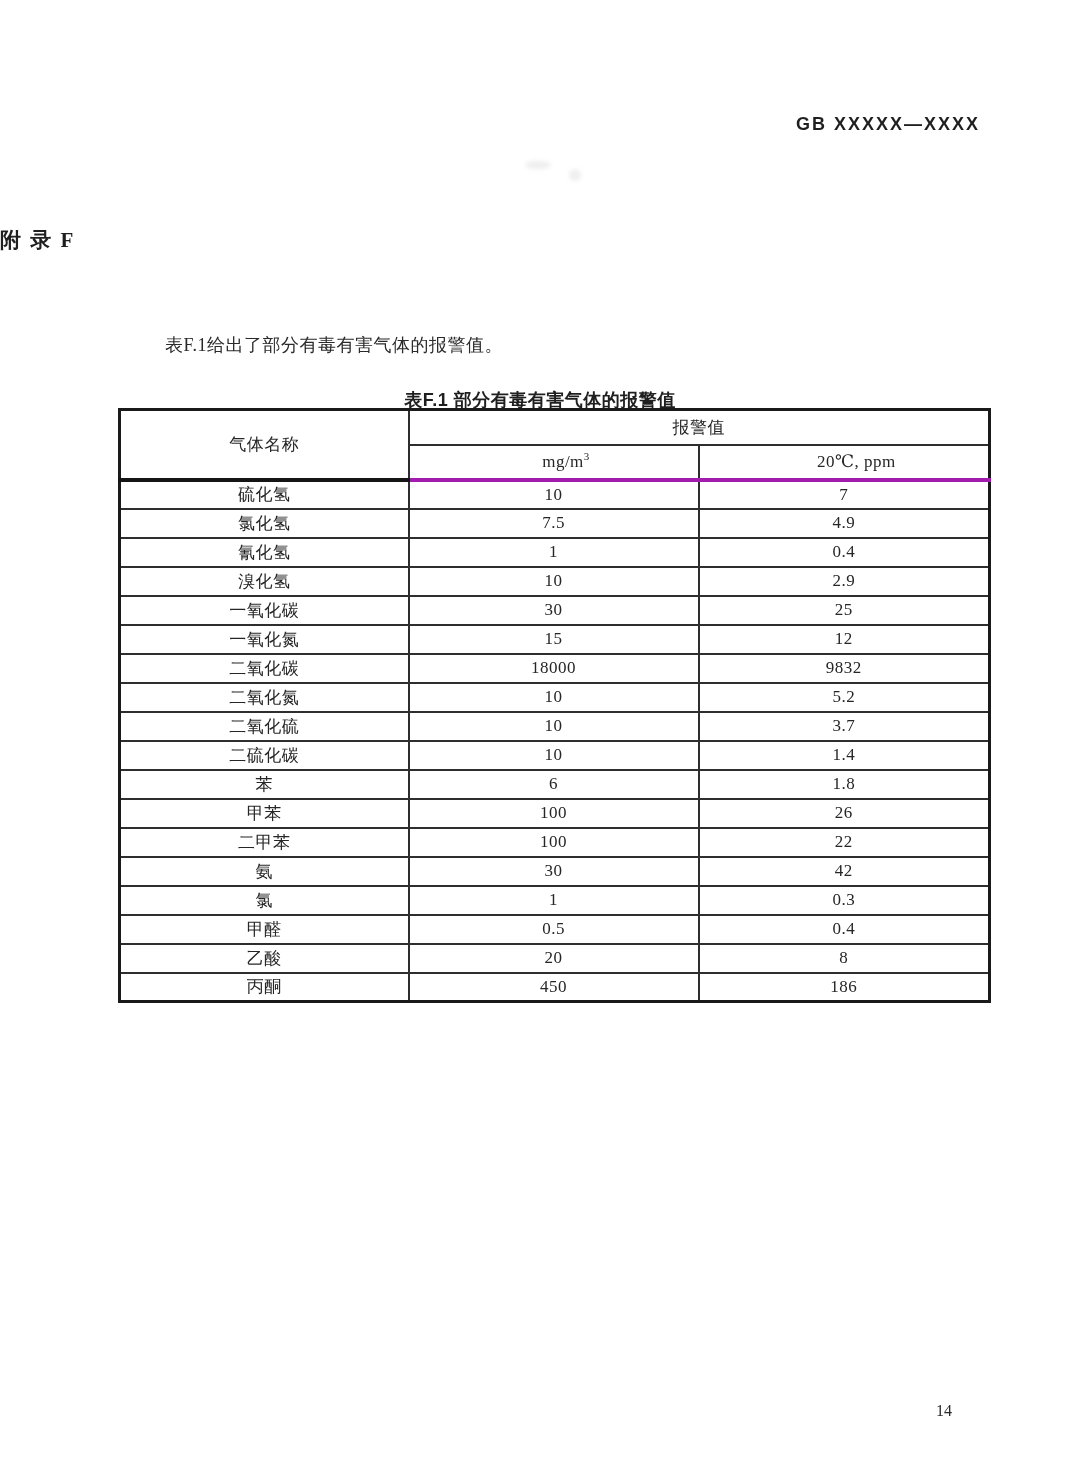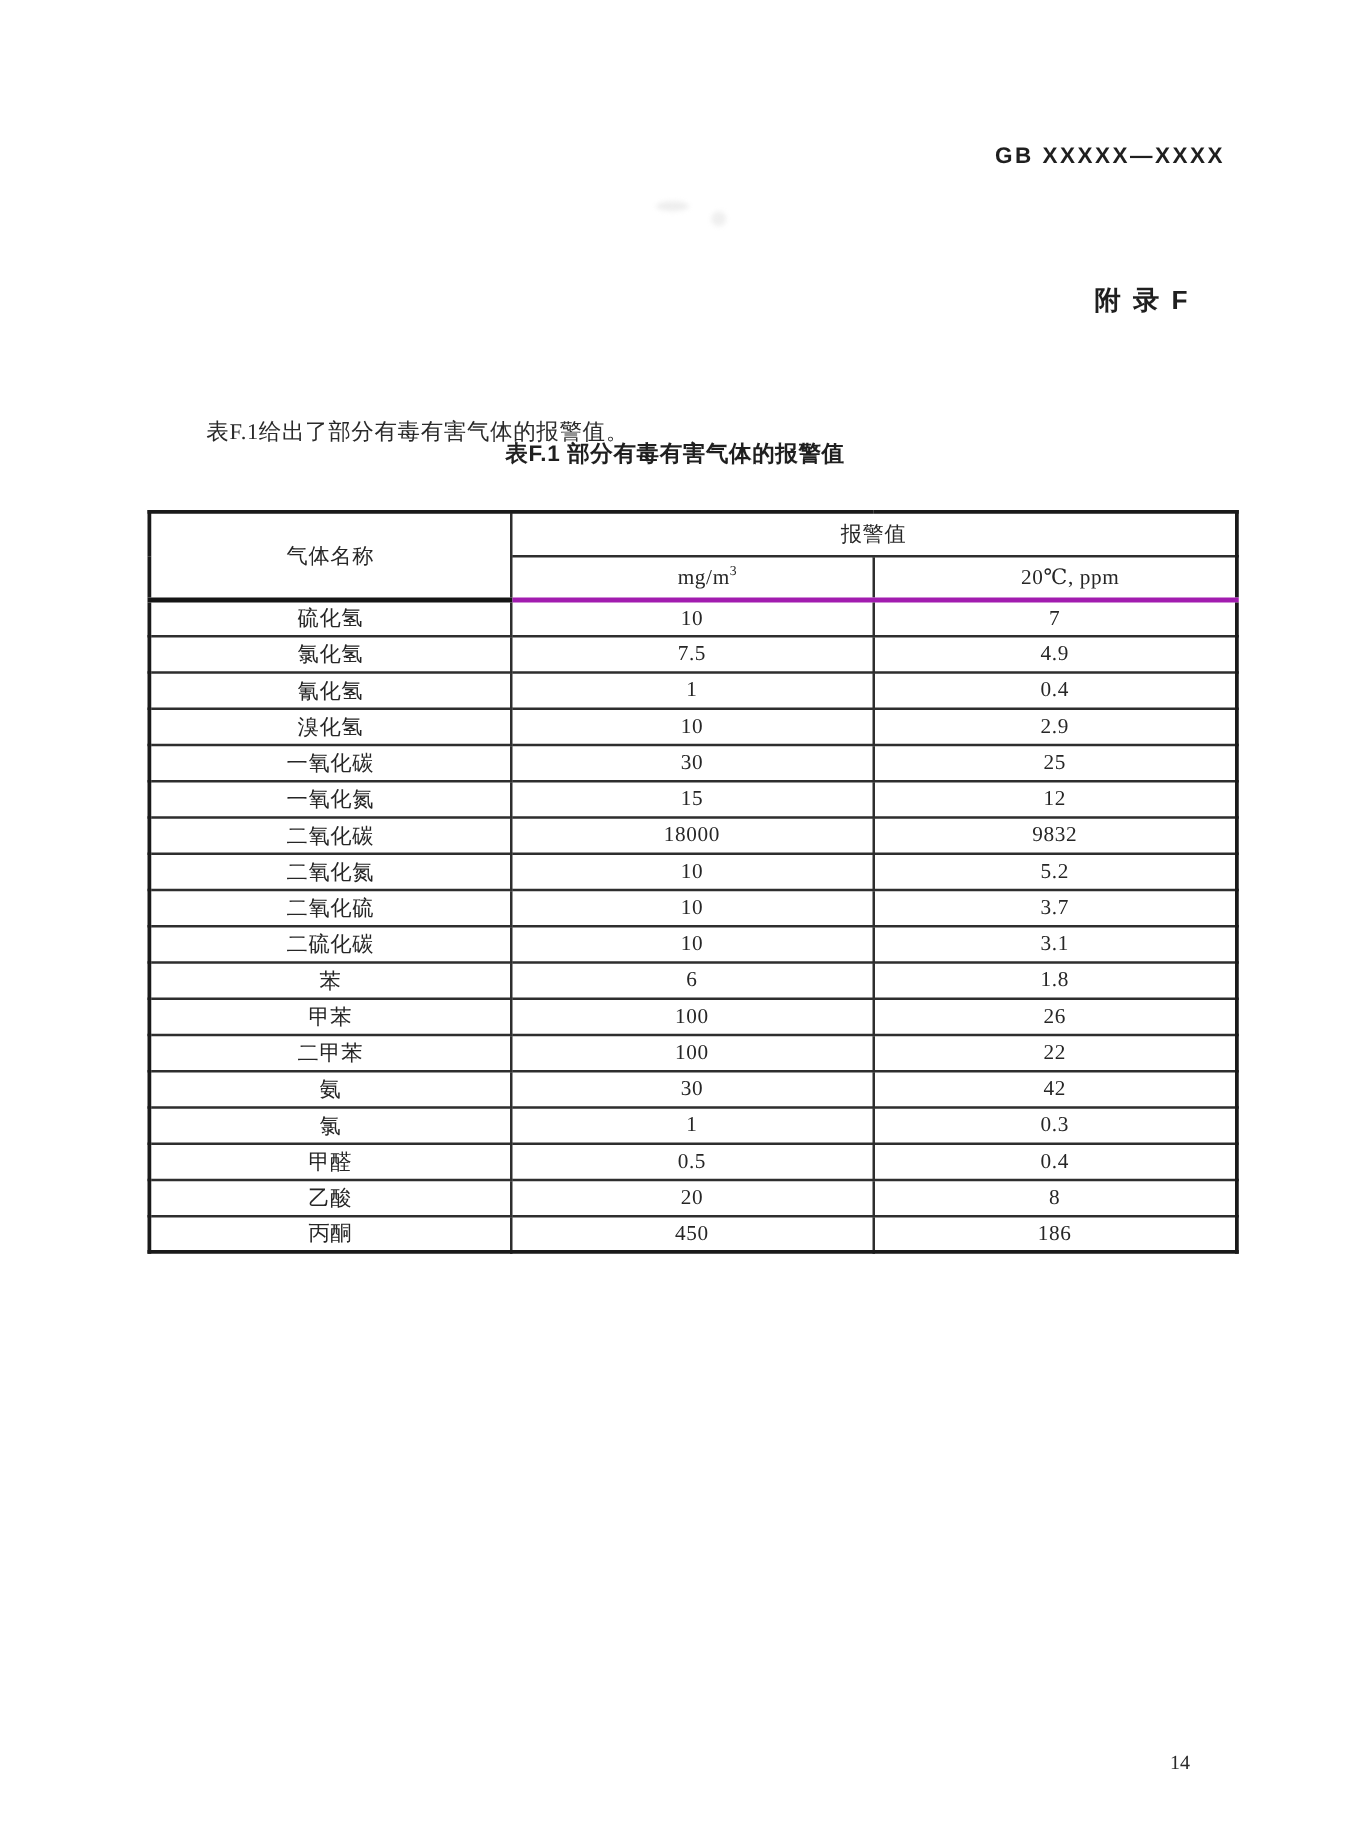--- a/index.html
+++ b/index.html
@@ -23,33 +23,33 @@
   .scan-artifact .smudge1{
     position:absolute; left:0; top:6px; width:26px; height:8px;
     background:#d9d9d9; border-radius:50%; filter:blur(2px);
   }
   .scan-artifact .smudge2{
     position:absolute; left:44px; top:14px; width:12px; height:12px;
     background:#dcdcdc; border-radius:50%; filter:blur(2px);
   }
   .title-block {
     position:absolute; top:226px; left:0; width:952px;
-    text-align:right;
-    font-family:Liberation Sans, sans-serif;
+    text-align:left;
+    font-family:Liberation Serif, serif;
     font-weight:700; color:#1f1f1f;
   }
   .title-line1 { font-size:21px; letter-spacing:2px; }
   .title-line2 { font-size:19px; margin-top:11px; }
   .title-line3 { font-size:20px; margin-top:9px; letter-spacing:1px; }
   .intro-paragraph {
     position:absolute; top:333px; left:165px;
     font-size:18px; color:#2a2a2a; letter-spacing:0.5px;
   }
   .table-caption {
-    position:absolute; top:351px; left:0; width:1080px; text-align:center;
+    position:absolute; top:388px; left:0; width:1080px; text-align:center;
     font-family:"Liberation Sans","DejaVu Sans",sans-serif;
     font-weight:700; font-size:18px; color:#1f1f1f; letter-spacing:0.5px;
   }
   table.gas-table {
     position:absolute; top:408px; left:118px; width:870px;
     border-collapse:collapse; table-layout:fixed;
     border:3px solid #1a1a1a;
   }
   .gas-table col.c1 { width:289px; }
   .gas-table col.c2 { width:290px; }
@@ -146,21 +146,21 @@
         <td>5.2</td>
       </tr>
       <tr>
         <td>二氧化硫</td>
         <td>10</td>
         <td>3.7</td>
       </tr>
       <tr>
         <td>二硫化碳</td>
         <td>10</td>
-        <td>3.1</td>
+        <td>1.4</td>
       </tr>
       <tr>
         <td>苯</td>
         <td>6</td>
         <td>1.8</td>
       </tr>
       <tr>
         <td>甲苯</td>
         <td>100</td>
         <td>26</td>

